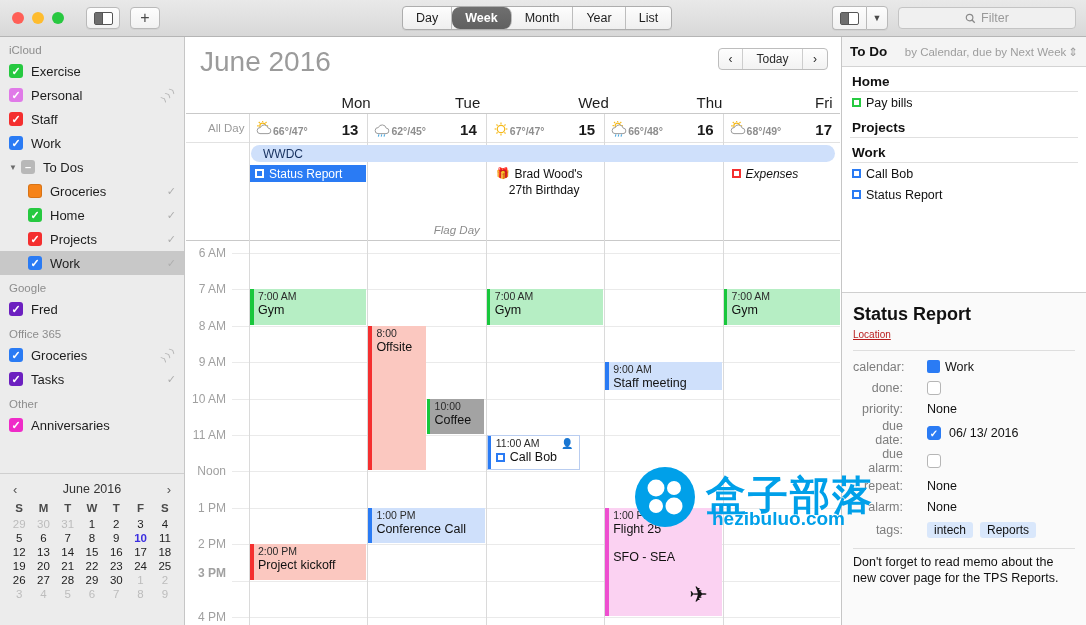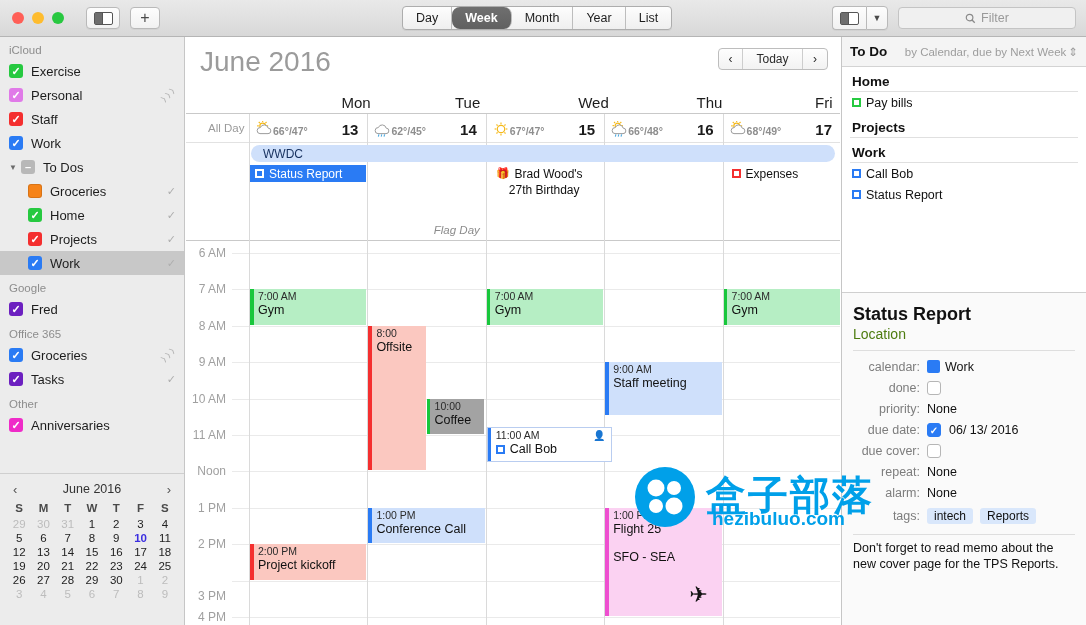--- a/index.html
+++ b/index.html
@@ -172,24 +172,24 @@
   .todo-head .sortby { margin-left: auto; font-size: 11.5px; color: #9d9d9d;
                        display: flex; align-items: center; gap: 2px; }
   .todo-sec { font-size: 13.5px; font-weight: 700; color: #111; padding: 7px 10px 2px; }
   .todo-sec-line { height: 1px; background: #e0e0e0; margin: 0 8px; }
   .todo-item { height: 21px; display: flex; align-items: center; padding-left: 10px;
                font-size: 12.5px; color: #111; }
 
   .insp { position: absolute; left: 0; top: 255px; width: 244px; bottom: 0;
           background: #fafafa; border-top: 1px solid #cfcfcf; padding: 10px 11px 0; }
   .insp h2 { font-size: 18px; font-weight: 700; color: #111; line-height: 22px; }
-  .insp .loc { font-size: 14px; color: #4d7c0f; line-height: 19px; }
+  .insp .loc { font-size: 10px; color: #b91c1c; line-height: 19px; text-decoration: underline; }
   .insp .rule { height: 1px; background: #dedede; margin: 6px 0 5px; }
   .frow { display: flex; align-items: center; min-height: 21px; font-size: 12.5px; }
-  .flab { width: 74px; text-align: right; color: #7d7d7d; padding-right: 7px; flex: none; }
+  .flab { width: 74px; text-align: right; color: #7d7d7d; padding-right: 24px; flex: none; }
   .fval { color: #111; display: flex; align-items: center; gap: 5px; }
   .ckbox { width: 14px; height: 14px; border: 1px solid #b6b6b6; border-radius: 3px;
            background: #fff; display: inline-block; }
   .ckbox.on { background: #2a7bf4; border-color: #2a7bf4; color: #fff; font-size: 10px;
               text-align: center; line-height: 13px; font-weight: bold; }
   .swatch { width: 13px; height: 13px; border-radius: 2px; }
   .tag { background: #d9e7fb; border-radius: 3px; padding: 1px 7px; font-size: 12px; color: #111; }
   .note { font-size: 12.5px; color: #111; line-height: 16px; margin-top: 4px; }
 
   
@@ -481,21 +481,21 @@
         <div class="wwdc" style="left: 65px; width: 584px; top: 2px;">WWDC</div>
         <div class="ad-ev selected" style="left: 64px; width: 116.4px; top: 22px;">
           <span class="sq" style="border-color: rgb(255, 255, 255); margin-left: 0px;"></span>
           <span>Status Report</span>
         </div>
         <div class="ad-ev" style="left: 300.8px; width: 116.4px; top: 22px;">
           <span style="color: rgb(226, 58, 58); font-size: 11px; margin: 0px 4px 0px 10px;">🎁</span>
           <span>Brad Wood's</span>
         </div>
         <div class="ad-ev" style="left: 322.8px; top: 38px;">27th Birthday</div>
-        <div class="ad-ev" style="left: 537.6px; width: 116.4px; top: 22px;">
+        <div class="ad-ev" style="left: 537.6px; width: 116.4px; top: 22px; font-style: italic;">
           <span class="sq" style="border-color: rgb(244, 47, 47); margin-left: 8px;"></span>
           <span>Expenses</span>
         </div>
         <div class="flagday" style="right: 360.2px;">Flag Day</div>
       </div>
     <div class="grid" id="grid">
         <div class="tlabel" style="top: 5px;">6 AM</div>
         <div class="hline" style="top: 12px;"></div>
         <div class="tlabel" style="top: 41.4px;">7 AM</div>
         <div class="hline" style="top: 48.4px;"></div>
@@ -506,21 +506,21 @@
         <div class="tlabel" style="top: 150.6px;">10 AM</div>
         <div class="hline" style="top: 157.6px;"></div>
         <div class="tlabel" style="top: 187px;">11 AM</div>
         <div class="hline" style="top: 194px;"></div>
         <div class="tlabel" style="top: 223.4px;">Noon</div>
         <div class="hline" style="top: 230.4px;"></div>
         <div class="tlabel" style="top: 259.8px;">1 PM</div>
         <div class="hline" style="top: 266.8px;"></div>
         <div class="tlabel" style="top: 296.2px;">2 PM</div>
         <div class="hline" style="top: 303.2px;"></div>
-        <div class="tlabel" style="top: 348px;">3 PM</div>
+        <div class="tlabel" style="top: 325px; font-weight: bold;">3 PM</div>
         <div class="hline" style="top: 339.6px;"></div>
         <div class="tlabel" style="top: 369px;">4 PM</div>
         <div class="hline" style="top: 376px;"></div>
         <div class="vline" style="left: 63px;"></div>
         <div class="vline" style="left: 181.4px;"></div>
         <div class="vline" style="left: 299.8px;"></div>
         <div class="vline" style="left: 418.2px;"></div>
         <div class="vline" style="left: 536.6px;"></div>
         <div class="ev" style="left: 64px; width: 116.4px; top: 48.4px; height: 35.4px; background: rgb(182, 238, 196);">
           <div class="bar" style="background: rgb(24, 199, 60);"></div>
@@ -550,28 +550,28 @@
             <div class="n">Offsite</div>
           </div>
         </div>
         <div class="ev" style="left: 240.6px; width: 57.2px; top: 157.6px; height: 35.4px; background: #a3a3a3;">
           <div class="bar" style="background: rgb(24, 199, 60);"></div>
           <div class="body">
             <div class="t">10:00</div>
             <div class="n">Coffee</div>
           </div>
         </div>
-        <div class="ev" style="left: 419.2px; width: 116.4px; top: 121.2px; height: 53px; background: rgb(207, 224, 251);">
+        <div class="ev" style="left: 419.2px; width: 116.4px; top: 121.2px; height: 28px; background: rgb(207, 224, 251);">
           <div class="bar" style="background: rgb(42, 123, 244);"></div>
           <div class="body">
             <div class="t">9:00 AM</div>
             <div class="n">Staff meeting</div>
           </div>
         </div>
-        <div class="ev outline" style="left: 300.8px; width: 125px; top: 186px; height: 35.4px;">
+        <div class="ev outline" style="left: 300.8px; width: 93px; top: 194px; height: 35.4px;">
           <div class="bar" style="background: rgb(42, 123, 244);"></div>
           <div class="body">
             <div class="t">11:00 AM</div>
             <div class="n"><span class="sq" style="border-color: rgb(42, 123, 244); display: inline-block; vertical-align: middle;"></span>Call Bob</div>
           </div>
           <span class="person">👤</span>
         </div>
         <div class="ev" style="left: 182.4px; width: 116.4px; top: 266.8px; height: 35.4px; background: rgb(207, 224, 251);">
           <div class="bar" style="background: rgb(42, 123, 244);"></div>
           <div class="body">
@@ -646,21 +646,21 @@
       <div class="frow">
         <span class="flab">priority:</span>
         <span class="fval">None</span>
       </div>
       <div class="frow">
         <span class="flab">due date:</span>
         <span class="ckbox on">✓</span>
         <span class="fval" style="margin-left:8px">06/ 13/ 2016</span>
       </div>
       <div class="frow">
-        <span class="flab">due cover:</span>
+        <span class="flab">due alarm:</span>
         <span class="ckbox"></span>
       </div>
       <div class="frow">
         <span class="flab">repeat:</span>
         <span class="fval">None</span>
       </div>
       <div class="frow">
         <span class="flab">alarm:</span>
         <span class="fval">None</span>
       </div>

